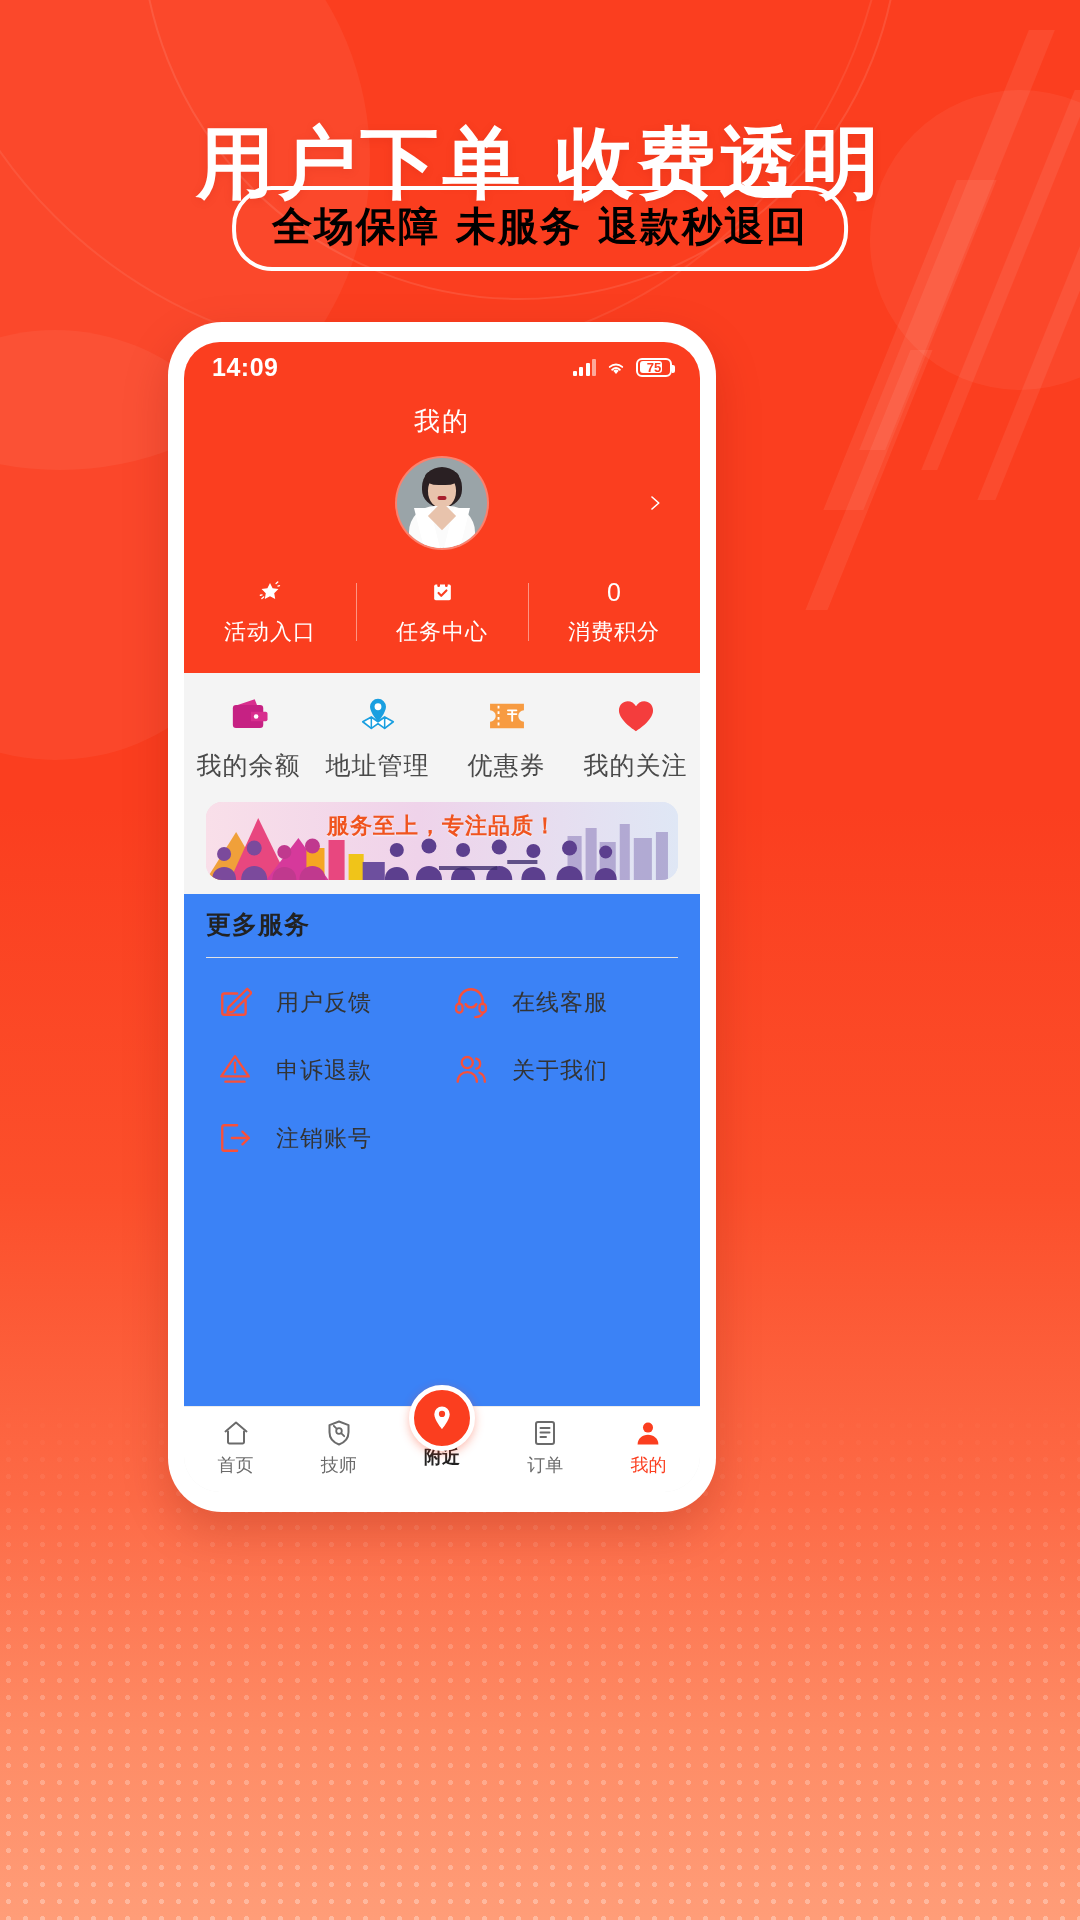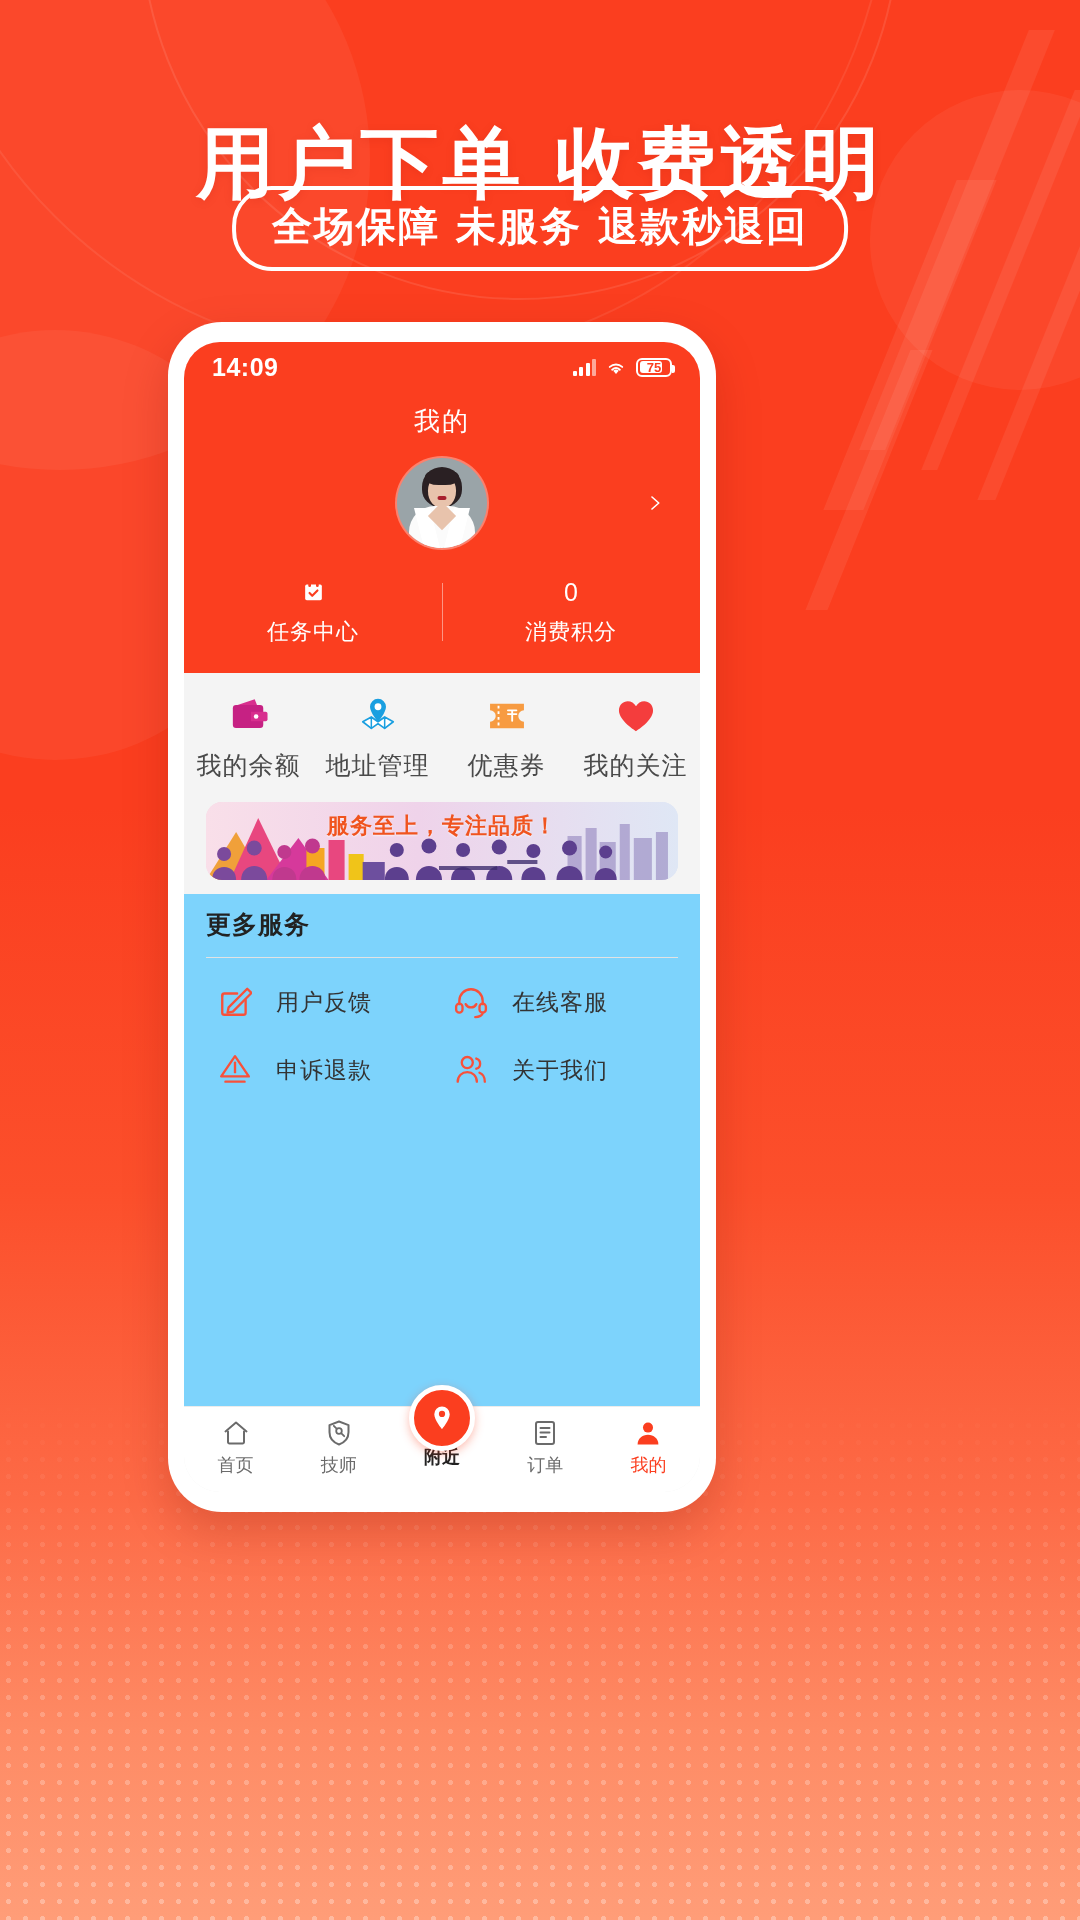--- a/index.html
+++ b/index.html
@@ -46,21 +46,21 @@
     text-align:center; color:#fff;
     font-size:78px; font-weight:bold; letter-spacing:4px;
     font-family:"DejaVu Sans","Liberation Sans",sans-serif;
     text-shadow:0 2px 10px rgba(150,20,0,.12);
     margin-top:46px;
   }
   #subpill{
     position:absolute; top:186px; left:50%; transform:translateX(-50%);
     border:4px solid #fff; border-radius:40px;
     padding:9px 36px 13px;
-    color:#ffffff; font-size:40px; font-weight:bold; letter-spacing:2px;
+    color:#000000; font-size:40px; font-weight:bold; letter-spacing:2px;
     white-space:nowrap;
     font-family:"DejaVu Sans","Liberation Sans",sans-serif;
   }
 
   
   #phone{
     position:absolute; left:168px; top:322px;
     width:548px; height:1190px;
     background:#fff; border-radius:54px;
     box-shadow:0 18px 46px rgba(120,12,0,.22);
@@ -189,21 +189,21 @@
     height:78px; border-radius:16px; overflow:hidden; position:relative;
     background:linear-gradient(90deg,#f6d7e4 0%,#f3cfe0 18%,#efd0e6 40%,#e9d3ee 62%,#e3dcf1 82%,#dfe6f4 100%);
   }
   #banner-text{
     position:absolute; left:0; right:0; top:9px; text-align:center;
     font-size:22px; font-weight:bold; color:#f0541f; letter-spacing:1px;
     z-index:5; text-shadow:0 1px 2px rgba(255,255,255,.7);
   }
 
   
-  #more{ background:#7dd3fc; padding:0 22px; flex:1; }
+  #more{ background:#3b82f6; padding:0 22px; flex:1; }
   #more-title{ font-size:25px; font-weight:bold; color:#222; padding:14px 0 16px; letter-spacing:1px;}
   #more-sep{ height:1px; background:#e2e2e2; }
   #more-grid{ display:flex; flex-wrap:wrap; padding-top:10px;font-family:Liberation Serif, serif; }
   .mi{ width:50%; display:flex; align-items:center; height:68px; }
   .mi .ico{ width:58px; display:flex; align-items:center; justify-content:center;}
   .mi .lbl{ font-size:23px; color:#333; margin-left:12px; letter-spacing:1px;}
 
   
   #tabbar{
     flex:0 0 auto; background:#fff; border-top:1px solid #ececec;
@@ -282,20 +282,30 @@
           <div class="vneck"></div>
         </div>
         <div id="profile-arrow">
           <svg width="18" height="18" viewBox="0 0 24 24">
             <path d="M8 4l9 8-9 8" stroke="#fff" stroke-width="2.2" fill="none" stroke-linecap="round" stroke-linejoin="round"></path>
           </svg>
         </div>
       </div>
 
       <div id="stats-row">
+        <div class="stat">
+          <div class="ico">
+            <svg width="26" height="26" viewBox="0 0 24 24">
+              <path d="M12 3.6l2.4 4.9 5.4.8-3.9 3.8.9 5.4-4.8-2.6-4.8 2.6.9-5.4L4.2 9.3l5.4-.8z" fill="#fff"></path>
+              <path d="M17.6 4.2l1.6-1.5M19.3 6.6l1.5-.5M6.2 16.6l-1.7 1.5M4.7 14.6l-1.6.4" stroke="#fff" stroke-width="1.2" stroke-linecap="round"></path>
+            </svg>
+          </div>
+          <div class="num"></div>
+          <div class="lbl">活动入口</div>
+        </div>
         <div class="stat">
           <div class="ico">
             <svg width="25" height="25" viewBox="0 0 24 24">
               <rect x="4" y="4.4" width="16" height="15" rx="1.6" fill="#fff"></rect>
               <rect x="7" y="2.2" width="2.6" height="4.4" rx="1.2" fill="#fb3e1f"></rect>
               <rect x="14.4" y="2.2" width="2.6" height="4.4" rx="1.2" fill="#fb3e1f"></rect>
               <path d="M8.2 12.4l2.6 2.8 5-5.2" stroke="#fb3e1f" stroke-width="2" fill="none" stroke-linecap="round" stroke-linejoin="round"></path>
             </svg>
           </div>
           <div class="num"></div>
@@ -461,20 +471,30 @@
             <svg width="34" height="34" viewBox="0 0 32 32">
               <circle cx="12.5" cy="9" r="5.2" stroke="#f8503a" stroke-width="2.2" fill="none"></circle>
               <path d="M3.5 27c0-5.4 4-9 9-9s9 3.6 9 9" stroke="#f8503a" stroke-width="2.2" fill="none" stroke-linecap="round"></path>
               <path d="M21 5.2a5 5 0 0 1 0 9.6" stroke="#f8503a" stroke-width="2.2" fill="none" stroke-linecap="round"></path>
               <path d="M24 18.6c3.2 1.2 5 4.4 5 8.4" stroke="#f8503a" stroke-width="2.2" fill="none" stroke-linecap="round"></path>
             </svg>
           </div>
           <div class="lbl">关于我们</div>
         </div>
 
+        <div class="mi">
+          <div class="ico">
+            <svg width="34" height="34" viewBox="0 0 32 32">
+              <path d="M18 4H6a2 2 0 0 0-2 2v20a2 2 0 0 0 2 2h12" stroke="#f8503a" stroke-width="2.2" fill="none" stroke-linecap="round"></path>
+              <path d="M13 16h16" stroke="#f8503a" stroke-width="2.2" stroke-linecap="round"></path>
+              <path d="M23 10l6 6-6 6" stroke="#f8503a" stroke-width="2.2" fill="none" stroke-linecap="round" stroke-linejoin="round"></path>
+            </svg>
+          </div>
+          <div class="lbl">注销账号</div>
+        </div>
 
       </div>
     </div>
 
     <div id="tabbar">
       <div class="tab">
         <div class="ico">
           <svg width="28" height="28" viewBox="0 0 28 28">
             <path d="M3.5 12.4L14 3.6l10.5 8.8" stroke="#6b6b6b" stroke-width="2" fill="none" stroke-linecap="round" stroke-linejoin="round"></path>
             <path d="M6 12.5V23a1.4 1.4 0 0 0 1.4 1.4h13.2A1.4 1.4 0 0 0 22 23V12.5" stroke="#6b6b6b" stroke-width="2" fill="none" stroke-linecap="round" stroke-linejoin="round"></path>

